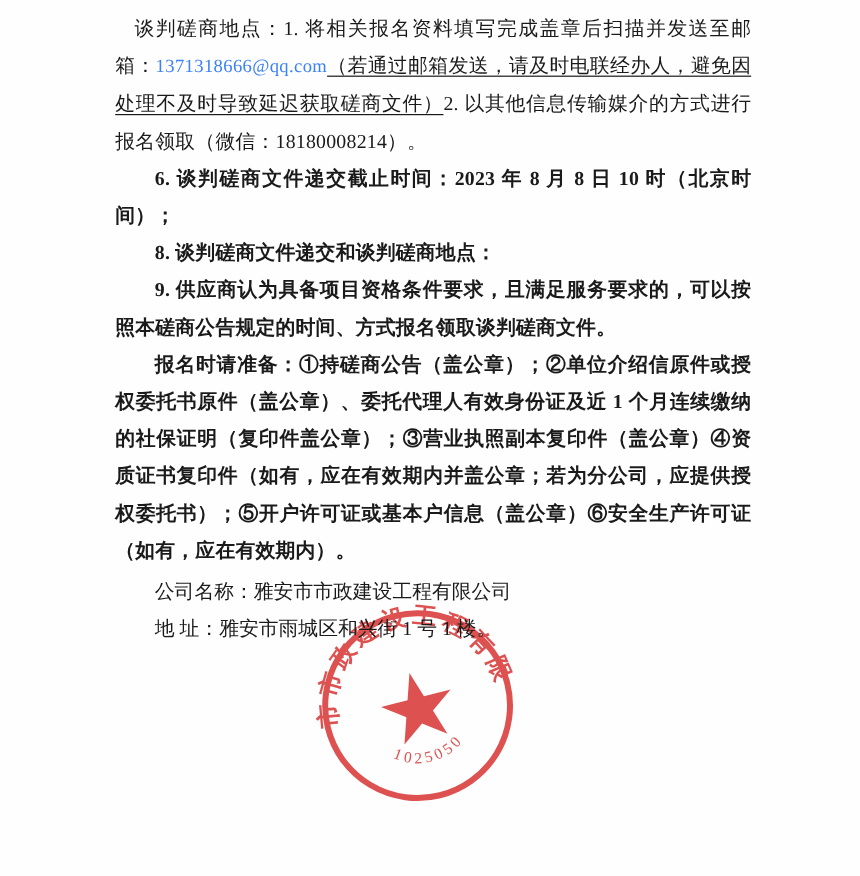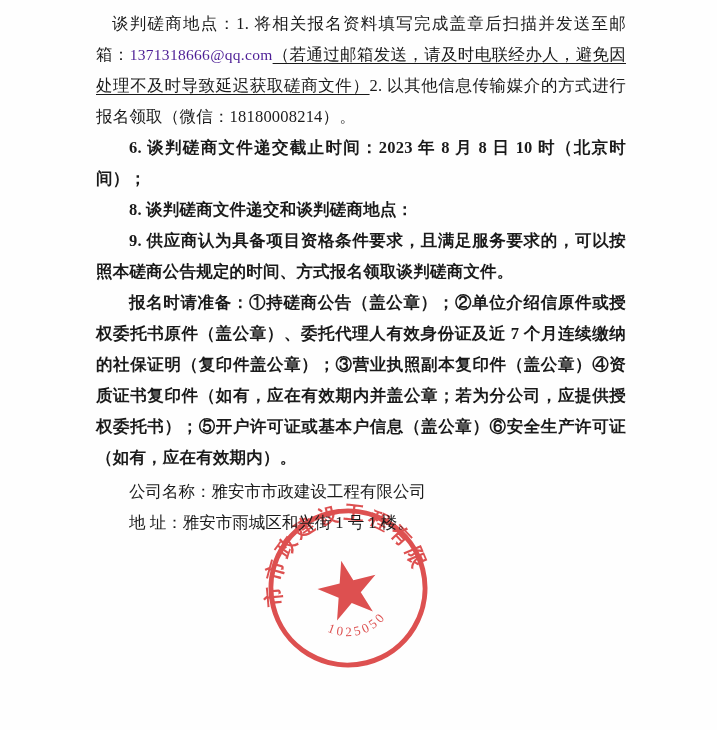--- a/index.html
+++ b/index.html
@@ -35,21 +35,21 @@
     text-align: justify;
     text-justify: inter-ideograph;
     letter-spacing: 0.2px;
   }
   .indent2 { text-indent: 33px; font-weight: bold; }
   .indent1 { text-indent: 16px; }
   .gap-sm { margin-top: 4px; }
   .gap-md { margin-top: 10px; }
 
   .email-faded {
-    color: #4c1d95;
+    color: #3b82f6;
     font-family: "Liberation Serif", serif;
     font-size: 15.5px;
     letter-spacing: 0.3px;
   }
   .u {
     text-decoration: underline;
     text-underline-offset: 3px;
   }
 
   .contact-block {
@@ -108,21 +108,21 @@
 
     <p class="para indent2 gap-md"><span>6. 谈判磋商文件递交截止时间：</span><span class="num-latin">2023 年  8 月 8 日 10 时（北京时间）；</span></p>
 
 
     <p class="para indent2 gap-sm">8. 谈判磋商文件递交和谈判磋商地点：</p>
 
 
 
     <p class="para indent2 gap-md">9. 供应商认为具备项目资格条件要求，且满足服务要求的，可以按照本磋商公告规定的时间、方式报名领取谈判磋商文件。</p>
 
-    <p class="para indent2 gap-sm">报名时请准备：①持磋商公告（盖公章）；②单位介绍信原件或授权委托书原件（盖公章）、委托代理人有效身份证及近 7 个月连续缴纳的社保证明（复印件盖公章）；③营业执照副本复印件（盖公章）④资质证书复印件（如有，应在有效期内并盖公章；若为分公司，应提供授权委托书）；⑤开户许可证或基本户信息（盖公章）⑥安全生产许可证（如有，应在有效期内）。</p>
+    <p class="para indent2 gap-sm">报名时请准备：①持磋商公告（盖公章）；②单位介绍信原件或授权委托书原件（盖公章）、委托代理人有效身份证及近 1 个月连续缴纳的社保证明（复印件盖公章）；③营业执照副本复印件（盖公章）④资质证书复印件（如有，应在有效期内并盖公章；若为分公司，应提供授权委托书）；⑤开户许可证或基本户信息（盖公章）⑥安全生产许可证（如有，应在有效期内）。</p>
 
 
     <div class="contact-block">
       <div class="contact-row"><span>公司名称：</span><span>雅安市市政建设工程有限公司</span></div>
 
       <div class="contact-row"><span>地    址：</span><span>雅安市雨城区和兴街 1 号 1 楼。</span></div>
 
       <div class="contact-row"></div>
 
     </div>

